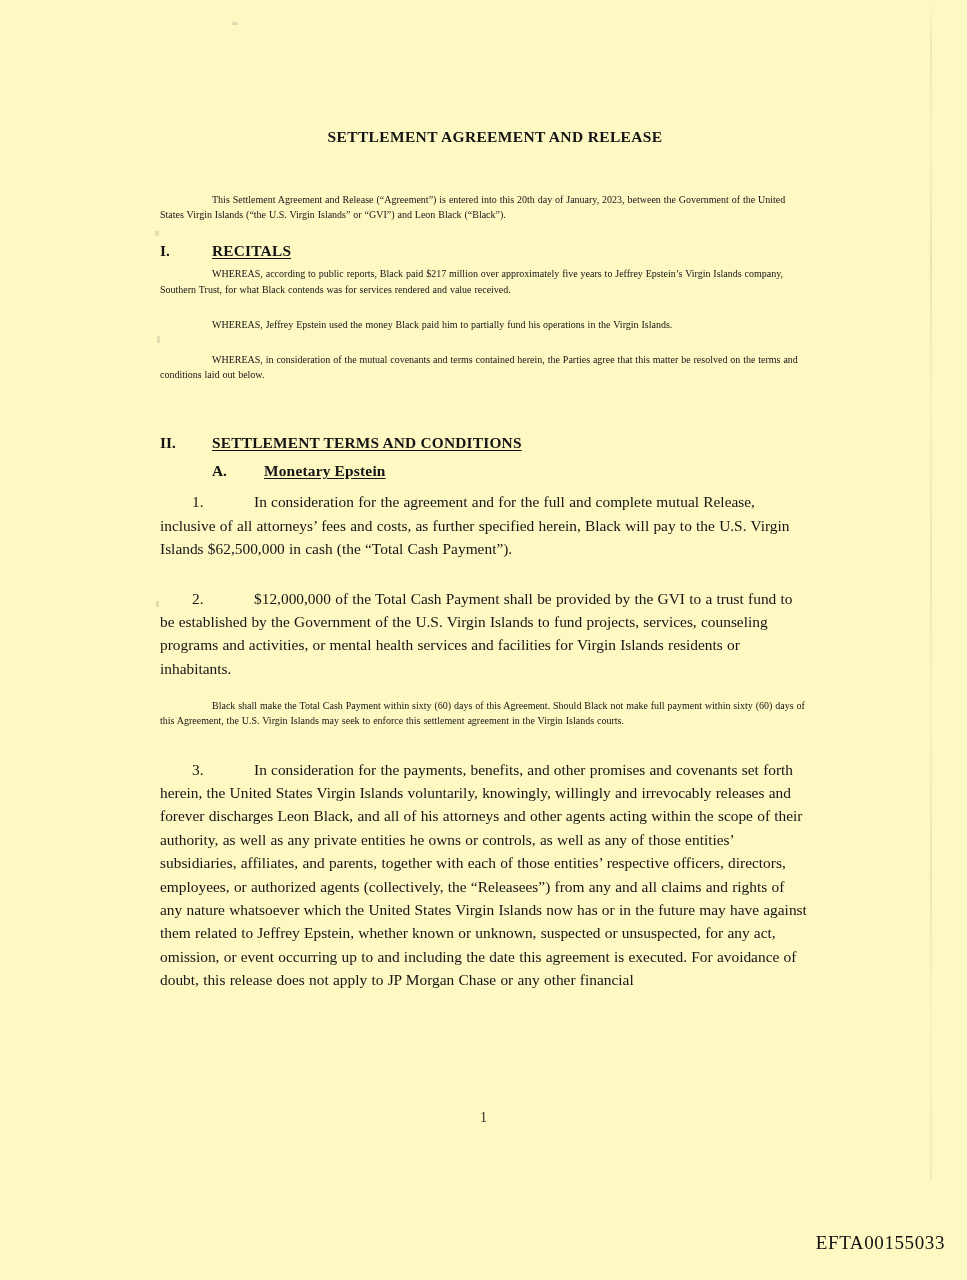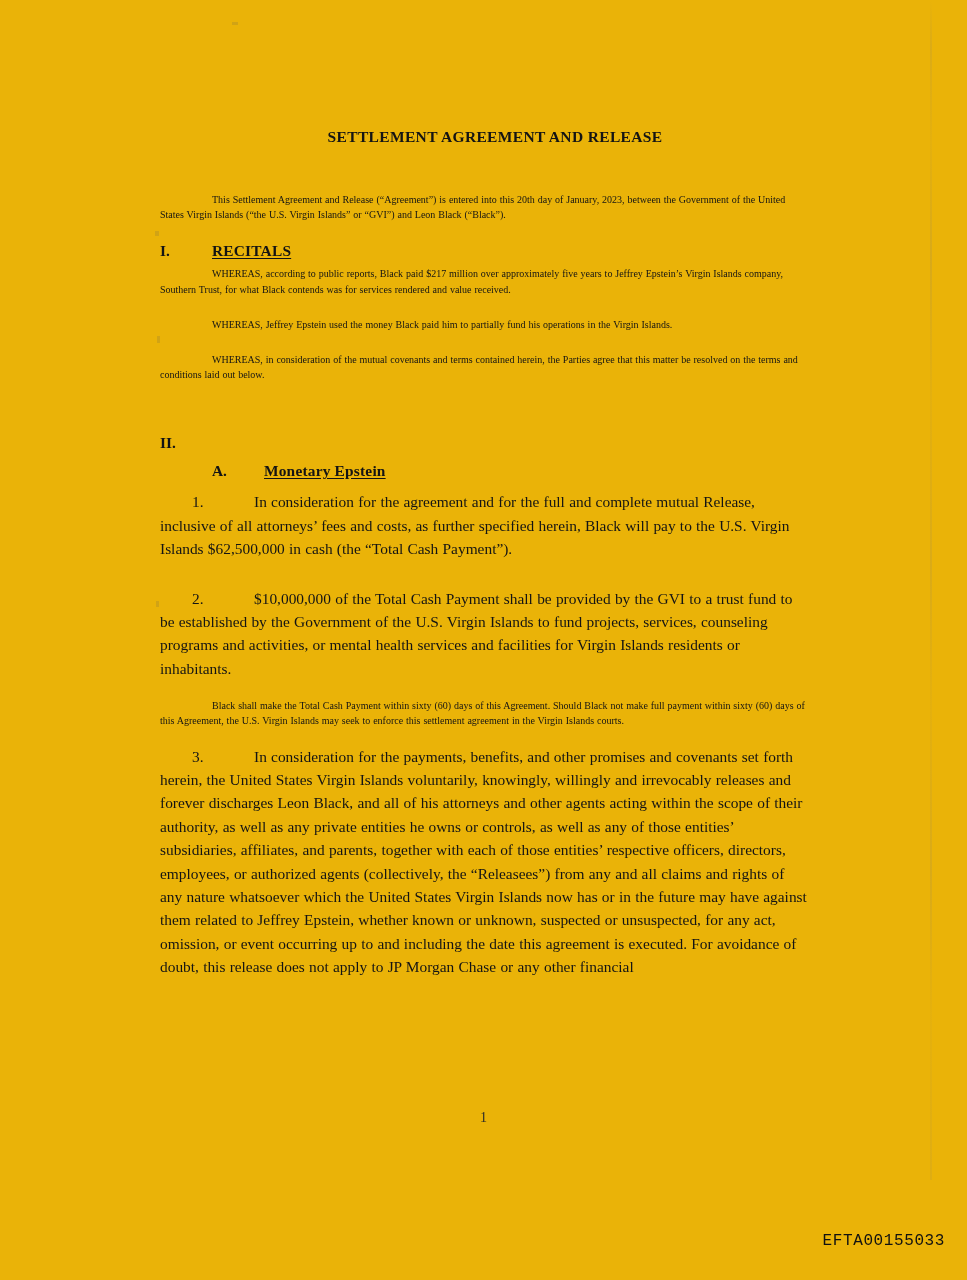--- a/index.html
+++ b/index.html
@@ -7,21 +7,21 @@
     margin: 0;
     padding: 0;
     background: #ffffff;
   }
 
   .page {
     position: relative;
     width: 967px;
     height: 1280px;
     margin: 0 auto;
-    background: #eab308;
+    background: #fef9c3;
     overflow: hidden;
     font-family: "Liberation Serif", "DejaVu Serif", serif;
     color: #141414;
     -webkit-font-smoothing: antialiased;
   }
 
   
   .scan-streak {
     position: absolute;
     top: 0;
@@ -67,21 +67,21 @@
   p.body-para {
     margin: 0 0 20px 0;
     font-size: 10px;
     line-height: 1.52;
     text-indent: 52px;
     text-align: left;
     word-spacing: 0.4px;
   }
 
   p.tight {
-    margin-bottom: 16px;
+    margin-bottom: 29px;
   }
 
   
   .section-head {
     display: flex;
     align-items: baseline;
     margin: 0 0 6px 0;
     font-weight: bold;
     font-size: 15.4px;
   }
@@ -138,22 +138,22 @@
     width: 967px;
     text-align: center;
     font-size: 14px;
     color: #2a2a2a;
   }
 
   .bates {
     position: absolute;
     right: 22px;
     top: 1232px;
-    font-family: Liberation Mono, monospace;
-    font-size: 16px;
+    font-family: Liberation Serif, serif;
+    font-size: 19px;
     letter-spacing: 0.6px;
     color: #111111;
   }
 </style>
 </head>
 <body>
 
 <div class="page">
 
   <div class="scan-streak"></div>
@@ -175,33 +175,34 @@
 
     <p class="body-para">WHEREAS, according to public reports, Black paid $217 million over approximately five years to Jeffrey Epstein’s Virgin Islands company, Southern Trust, for what Black contends was for services rendered and value received.</p>
 
     <p class="body-para">WHEREAS, Jeffrey Epstein used the money Black paid him to partially fund his operations in the Virgin Islands.</p>
 
 
     <p class="body-para">WHEREAS, in consideration of the mutual covenants and terms contained herein, the Parties agree that this matter be resolved on the terms and conditions laid out below.</p>
 
     <div class="section-head section-ii">
       <span class="num">II.</span>
+      <span class="label">SETTLEMENT TERMS AND CONDITIONS</span>
     </div>
 
     <div class="section-head level-2">
       <span class="num">A.</span>
       <span class="label">Monetary Epstein</span>
     </div>
 
     <p class="clause">
       <span class="clause-num">1.</span><span>In consideration for the agreement and for the full and complete mutual Release, inclusive of all attorneys’ fees and costs, as further specified herein, Black will pay to the U.S. Virgin Islands $62,500,000 in cash (the “Total Cash Payment”).</span>
     </p>
 
     <p class="clause gap-before">
-      <span class="clause-num">2.</span><span>$10,000,000 of the Total Cash Payment shall be provided by the GVI to a trust fund to be established by the Government of the U.S. Virgin Islands to fund projects, services, counseling programs and activities, or mental health services and facilities for Virgin Islands residents or inhabitants.</span>
+      <span class="clause-num">2.</span><span>$12,000,000 of the Total Cash Payment shall be provided by the GVI to a trust fund to be established by the Government of the U.S. Virgin Islands to fund projects, services, counseling programs and activities, or mental health services and facilities for Virgin Islands residents or inhabitants.</span>
     </p>
 
     <p class="body-para tight">Black shall make the Total Cash Payment within sixty (60) days of this Agreement. Should Black not make full payment within sixty (60) days of this Agreement, the U.S. Virgin Islands may seek to enforce this settlement agreement in the Virgin Islands courts.</p>
 
     <p class="clause">
       <span class="clause-num">3.</span><span>In consideration for the payments, benefits, and other promises and covenants set forth herein, the United States Virgin Islands voluntarily, knowingly, willingly and irrevocably releases and forever discharges Leon Black, and all of his attorneys and other agents acting within the scope of their authority, as well as any private entities he owns or controls, as well as any of those entities’ subsidiaries, affiliates, and parents, together with each of those entities’ respective officers, directors, employees, or authorized agents (collectively, the “Releasees”) from any and all claims and rights of any nature whatsoever which the United States Virgin Islands now has or in the future may have against them related to Jeffrey Epstein, whether known or unknown, suspected or unsuspected, for any act, omission, or event occurring up to and including the date this agreement is executed.  For avoidance of doubt, this release does not apply to JP Morgan Chase or any other financial</span>
     </p>
 
   </div>
 

